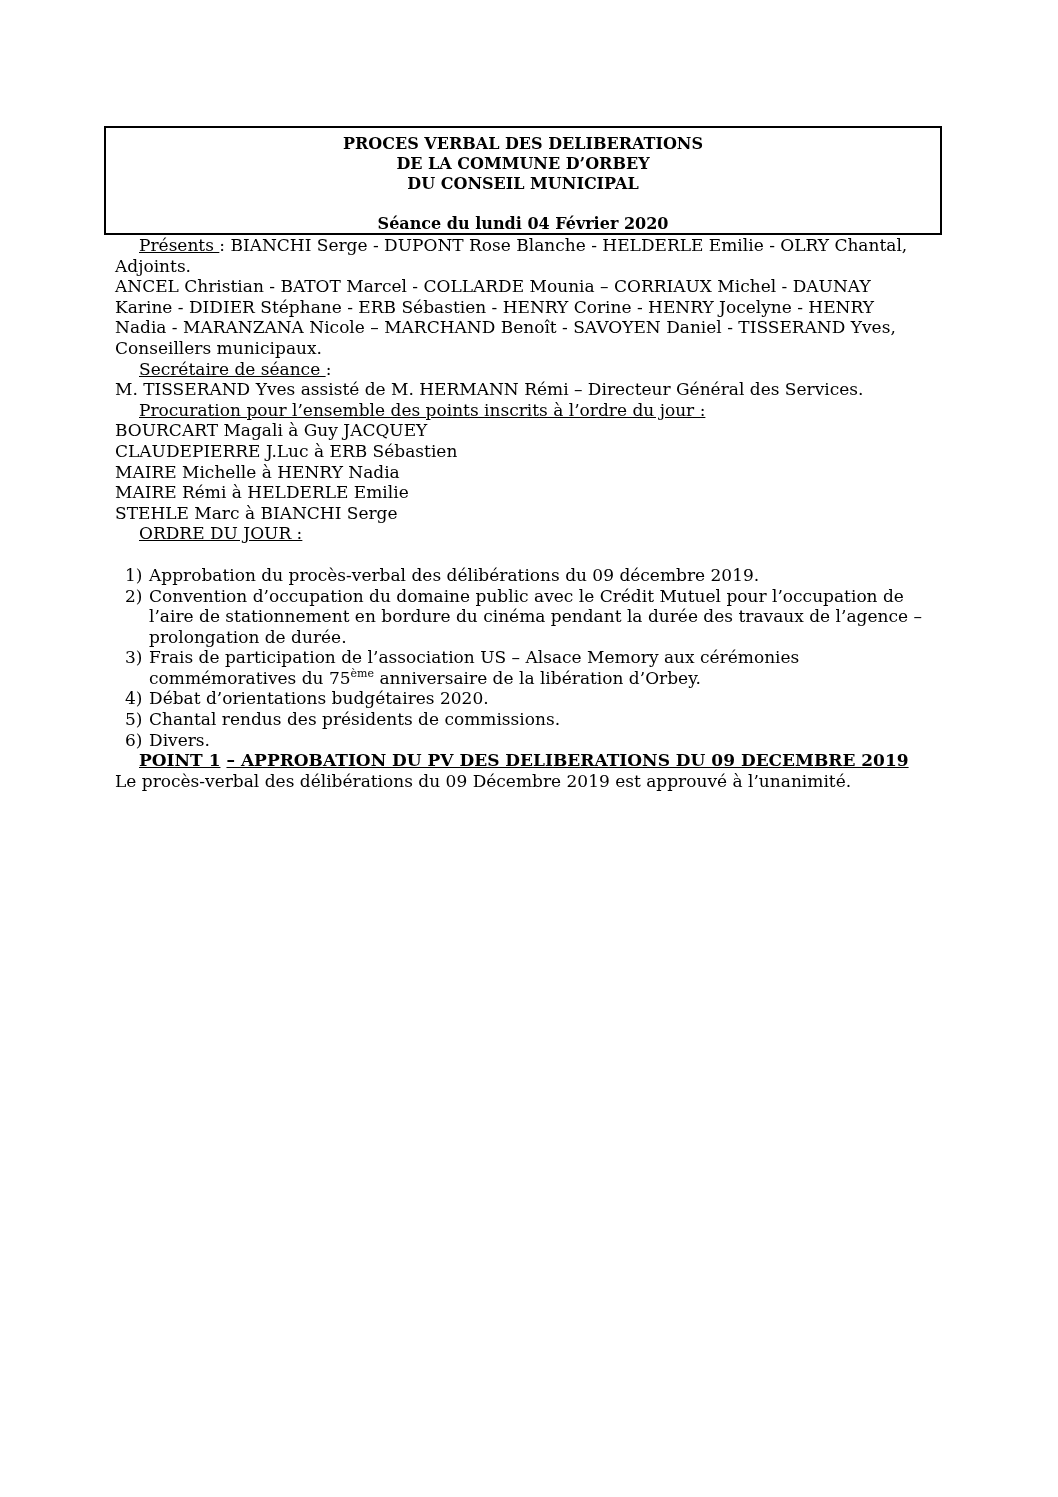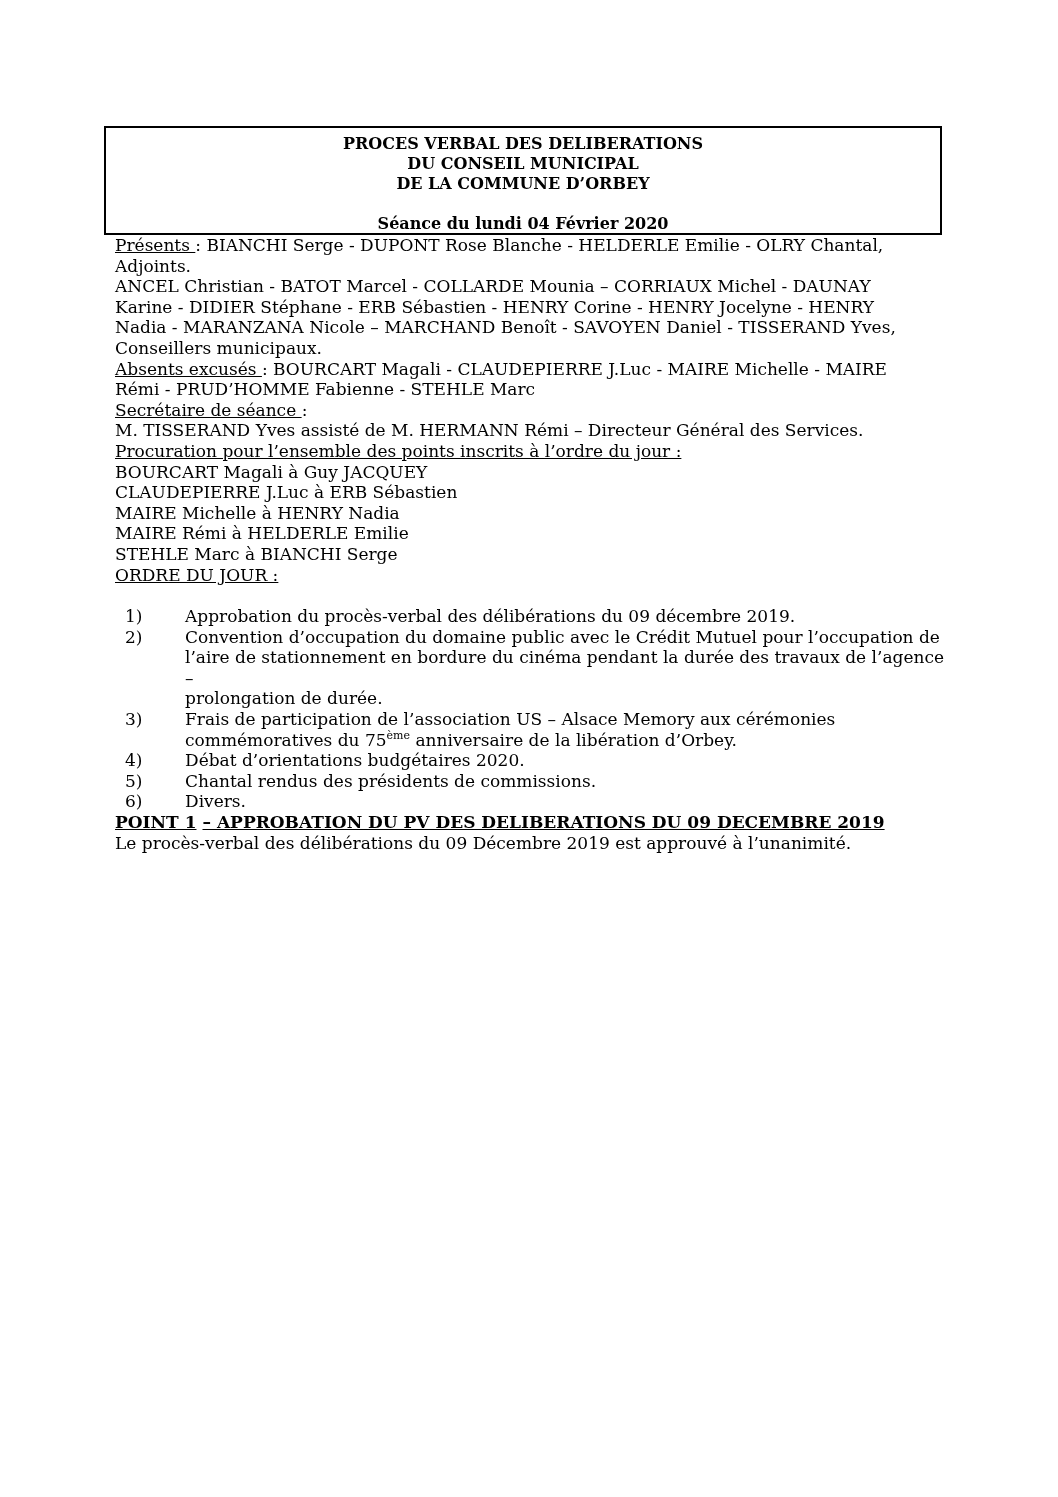--- a/index.html
+++ b/index.html
@@ -31,70 +31,67 @@
     padding-top: 6px;
   }
   .header-box p { margin: 0; }
   .header-box .session { margin-top: 20px; }
   .doc-body {
     margin-left: 115px;
     width: 834px;
   }
   .doc-body p { margin: 0; }
   .pre { white-space: pre-line; }
-  .u { text-decoration: underline; }
+  .u { text-decoration: underline; margin-left: 24px; }
   .first-para { margin-top: 23px; }
   .mt1 { margin-top: 21px; }
   .mt2 { margin-top: 45px; }
   .mt3 { margin-top: 70px; }
   .agenda-list { margin-left: 10px; }
   .agenda-item { display: flex; }
   .agenda-item .num {
     flex: 0 0 24px;
     white-space: nowrap;
   }
   .agenda-item .txt {
     flex: 1 1 auto;
     white-space: pre-line;
-    margin-left: 36px;
   }
   sup {
     font-size: 11px;
     line-height: 0;
     vertical-align: super;
   }
   .point-heading {
     font-weight: bold;
   }
   .point-heading .u + .u { margin-left: 6px; }
 </style>
 </head>
 <body>
 
 <div class="page">
 
   <div class="header-box">
     <p>PROCES VERBAL DES DELIBERATIONS</p>
+    <p>DE LA COMMUNE D’ORBEY</p>
     <p>DU CONSEIL MUNICIPAL</p>
-    <p>DE LA COMMUNE D’ORBEY</p>
     <p class="session">Séance du lundi 04 Février 2020</p>
   </div>
 
   <div class="doc-body">
 
 
     <p class="mt1 pre"><span class="u">Présents </span><span>: BIANCHI Serge - DUPONT Rose Blanche - HELDERLE Emilie - OLRY Chantal,
 Adjoints.
 ANCEL Christian - BATOT Marcel - COLLARDE Mounia – CORRIAUX Michel - DAUNAY
 Karine - DIDIER Stéphane - ERB Sébastien - HENRY Corine - HENRY Jocelyne - HENRY
 Nadia - MARANZANA Nicole – MARCHAND Benoît - SAVOYEN Daniel - TISSERAND Yves,
 Conseillers municipaux.</span></p>
 
-    <p class="mt1 pre"><span class="u">Absents excusés </span><span>: BOURCART Magali - CLAUDEPIERRE J.Luc - MAIRE Michelle - MAIRE
-Rémi - PRUD’HOMME Fabienne - STEHLE Marc</span></p>
 
     <p class="mt1 pre"><span class="u">Secrétaire de séance </span><span>:
 M. TISSERAND Yves assisté de M. HERMANN Rémi – Directeur Général des Services.</span></p>
 
     <p class="mt1 pre"><span class="u">Procuration pour l’ensemble des points inscrits à l’ordre du jour :</span><span>
 BOURCART Magali à Guy JACQUEY
 CLAUDEPIERRE J.Luc à ERB Sébastien
 MAIRE Michelle à HENRY Nadia
 MAIRE Rémi à HELDERLE Emilie
 STEHLE Marc à BIANCHI Serge</span></p>

